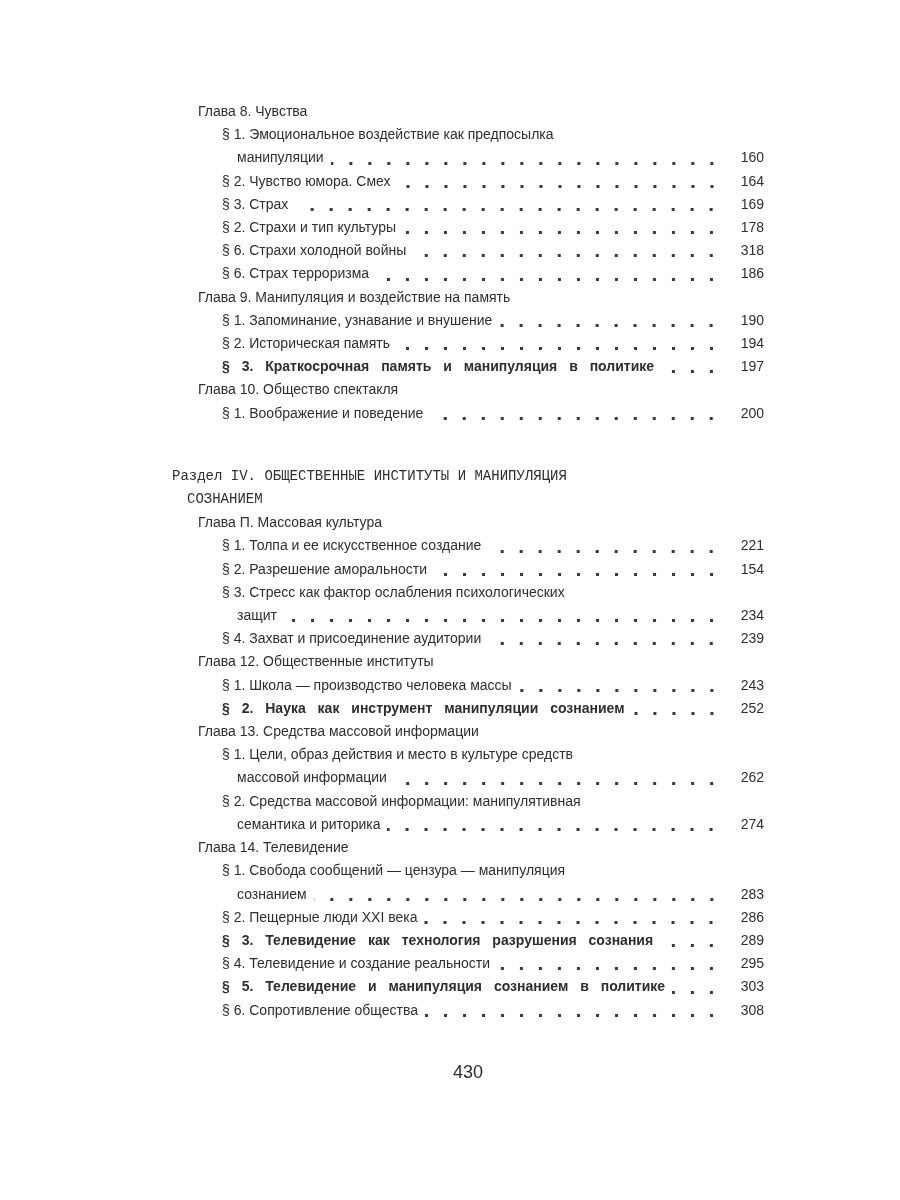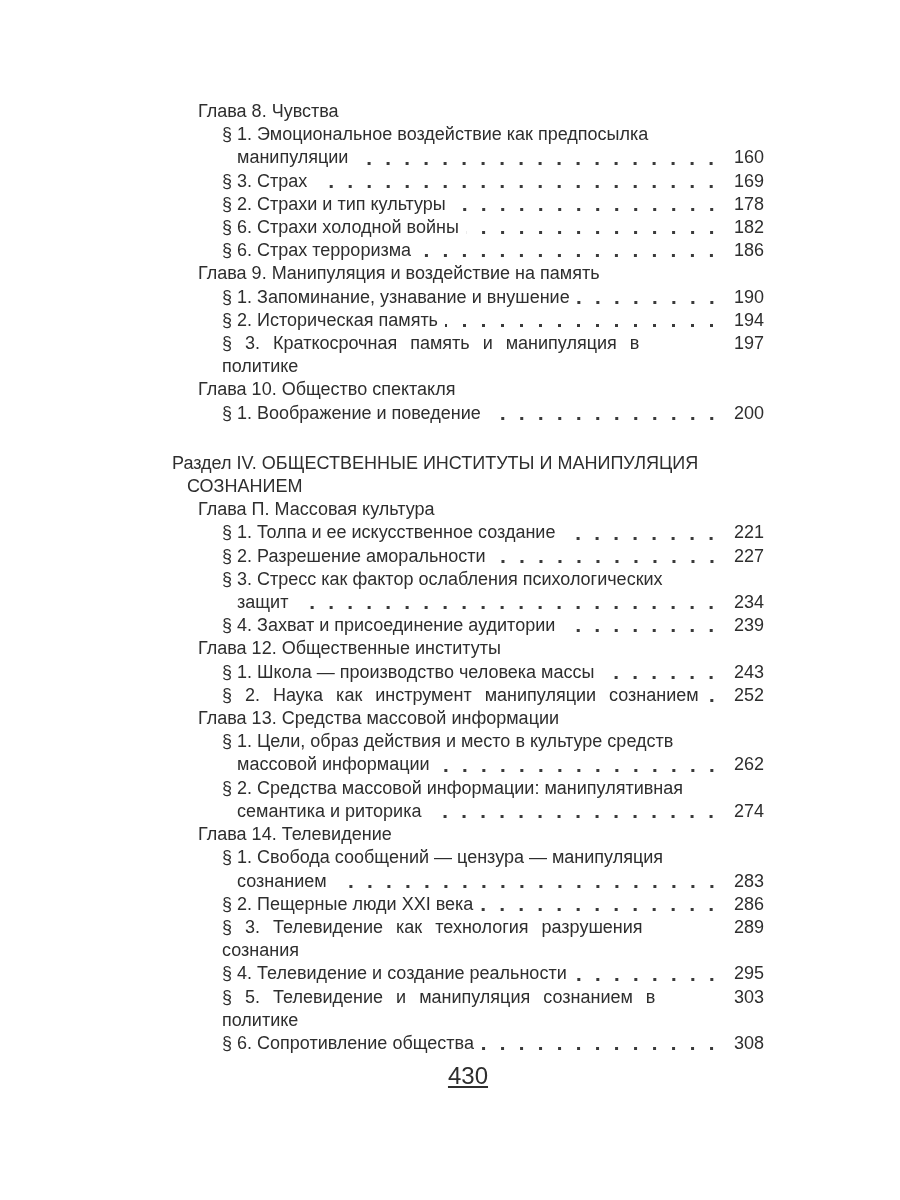--- a/index.html
+++ b/index.html
@@ -13,26 +13,26 @@
     font-family: "Liberation Sans", "DejaVu Sans", sans-serif;
     color: #2e2e2e;
     position: relative;
     overflow: hidden;
   }
   .toc {
     position: absolute;
     left: 172px;
     top: 100px;
     width: 592px;
-    font-size: 18px;
+    font-size: 14px;
     line-height: 23.2px;
   }
   .entry.chapter { margin-left: 26px; }
   .entry.section { margin-left: 50px; }
-  .entry.part    { margin-top: 27px; }
+  .entry.part    { margin-top: 40px; font-family: Liberation Mono, monospace; }
   .row {
     display: flex;
     align-items: baseline;
   }
   .wrap-row .text { margin-left: 15px; }
   .leader {
     flex: 1 1 auto;
     align-self: flex-end;
     height: 5px;
     min-width: 14px;
@@ -41,29 +41,28 @@
     background-size: 19px 5px;
     background-repeat: repeat-x;
     background-position: right bottom;
   }
   .pagenum {
     flex: 0 0 auto;
     min-width: 33px;
     text-align: right;
     white-space: nowrap;
   }
-  .spread .text { word-spacing: 8px; }
+  .spread .text { word-spacing: 8px; font-weight: bold; }
   .folio {
     position: absolute;
     left: 172px;
     top: 1062px;
     width: 592px;
     text-align: center;
-    font-size: 24px;
-    text-decoration: underline;
+    font-size: 18px;
   }
 </style>
 </head>
 <body>
 
 <div class="toc">
     <div class="entry chapter">
       <div class="row">
         <span class="text">Глава 8. Чувства</span>
       </div>
@@ -73,37 +72,44 @@
         <span class="text">§ 1. Эмоциональное воздействие как предпосылка</span>
       </div>
       <div class="row wrap-row">
         <span class="text">манипуляции</span>
         <span class="leader"></span>
         <span class="pagenum">160</span>
       </div>
     </div>
     <div class="entry section">
       <div class="row">
+        <span class="text">§ 2. Чувство юмора. Смех</span>
+        <span class="leader"></span>
+        <span class="pagenum">164</span>
+      </div>
+    </div>
+    <div class="entry section">
+      <div class="row">
         <span class="text">§ 3. Страх</span>
         <span class="leader"></span>
         <span class="pagenum">169</span>
       </div>
     </div>
     <div class="entry section">
       <div class="row">
         <span class="text">§ 2. Страхи и тип культуры</span>
         <span class="leader"></span>
         <span class="pagenum">178</span>
       </div>
     </div>
     <div class="entry section">
       <div class="row">
         <span class="text">§ 6. Страхи холодной войны</span>
         <span class="leader"></span>
-        <span class="pagenum">182</span>
+        <span class="pagenum">318</span>
       </div>
     </div>
     <div class="entry section">
       <div class="row">
         <span class="text">§ 6. Страх терроризма</span>
         <span class="leader"></span>
         <span class="pagenum">186</span>
       </div>
     </div>
     <div class="entry chapter">
@@ -161,21 +167,21 @@
       <div class="row">
         <span class="text">§ 1. Толпа и ее искусственное создание</span>
         <span class="leader"></span>
         <span class="pagenum">221</span>
       </div>
     </div>
     <div class="entry section">
       <div class="row">
         <span class="text">§ 2. Разрешение аморальности</span>
         <span class="leader"></span>
-        <span class="pagenum">227</span>
+        <span class="pagenum">154</span>
       </div>
     </div>
     <div class="entry section">
       <div class="row">
         <span class="text">§ 3. Стресс как фактор ослабления психологических</span>
       </div>
       <div class="row wrap-row">
         <span class="text">защит</span>
         <span class="leader"></span>
         <span class="pagenum">234</span>

